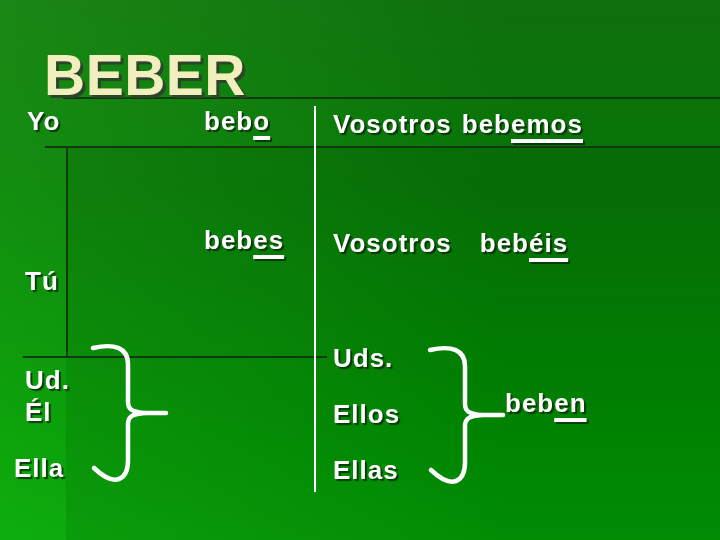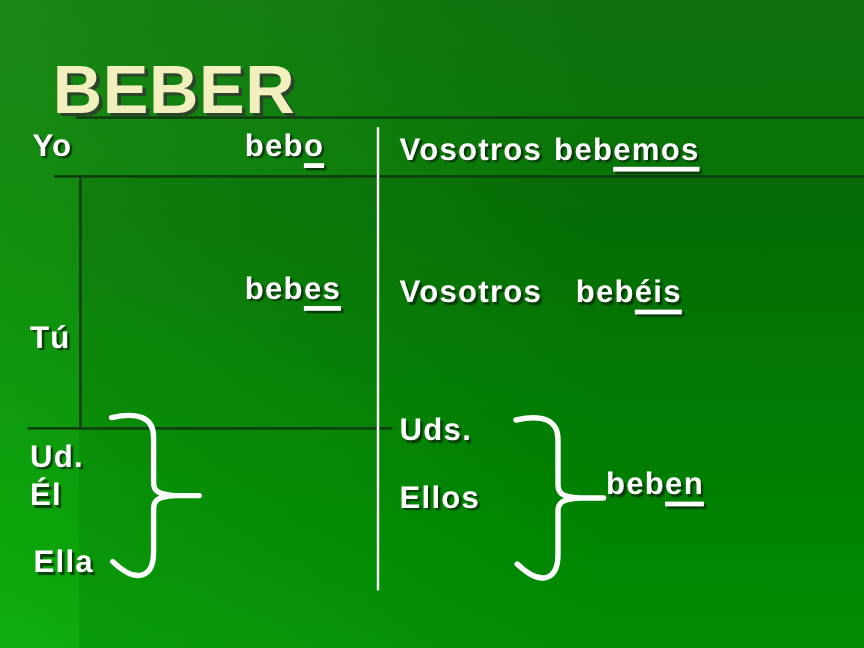--- a/index.html
+++ b/index.html
@@ -60,30 +60,31 @@
   </div>
 
   <div class="txt r2" style="left:25px;margin-top:41px;">Tú</div>
   <div class="txt r2 cv"><span>beb</span><span class="und">es</span></div>
   <div class="txt c3" style="top:225px;">
     <span class="mr-lg">Vosotros</span><span><span>beb</span><span class="und">éis</span></span>
   </div>
 
   <div class="txt" style="left:25px; top:338px;margin-top:24px;">Ud.</div>
   <div class="txt" style="left:25px; top:394px;">Él</div>
-  <div class="txt" style="left:28px; top:450px;">Ella</div>
+  <div class="txt" style="left:14px; top:450px;">Ella</div>
 
   <svg class="brace" style="left:87px; top:340px;" width="84" height="160" viewBox="0 0 84 160">
     <path d="M 6,8 C 28,3 41,8 41,24 L 41,62 C 41,70 46,72 58,73 C 46,74 41,76 41,84 L 41,120 C 41,140 28,148 7,128"></path>
     <path d="M 58,73 L 79,73"></path>
   </svg>
 
 
   <div class="txt" style="left:333px; top:340px;">Uds.</div>
   <div class="txt" style="left:333px; top:396px;">Ellos</div>
+  <div class="txt" style="left:333px; top:452px;">Ellas</div>
 
   <svg class="brace" style="left:424px; top:342px;" width="84" height="160" viewBox="0 0 84 160">
     <path d="M 6,8 C 28,3 41,8 41,24 L 41,62 C 41,70 46,72 58,73 C 46,74 41,76 41,84 L 41,120 C 41,140 28,148 7,128"></path>
     <path d="M 58,73 L 79,73"></path>
   </svg>
 
   <div class="txt" style="left:505px; top:385px;"><span>beb</span><span class="und">en</span></div>
 
 </div>
 

